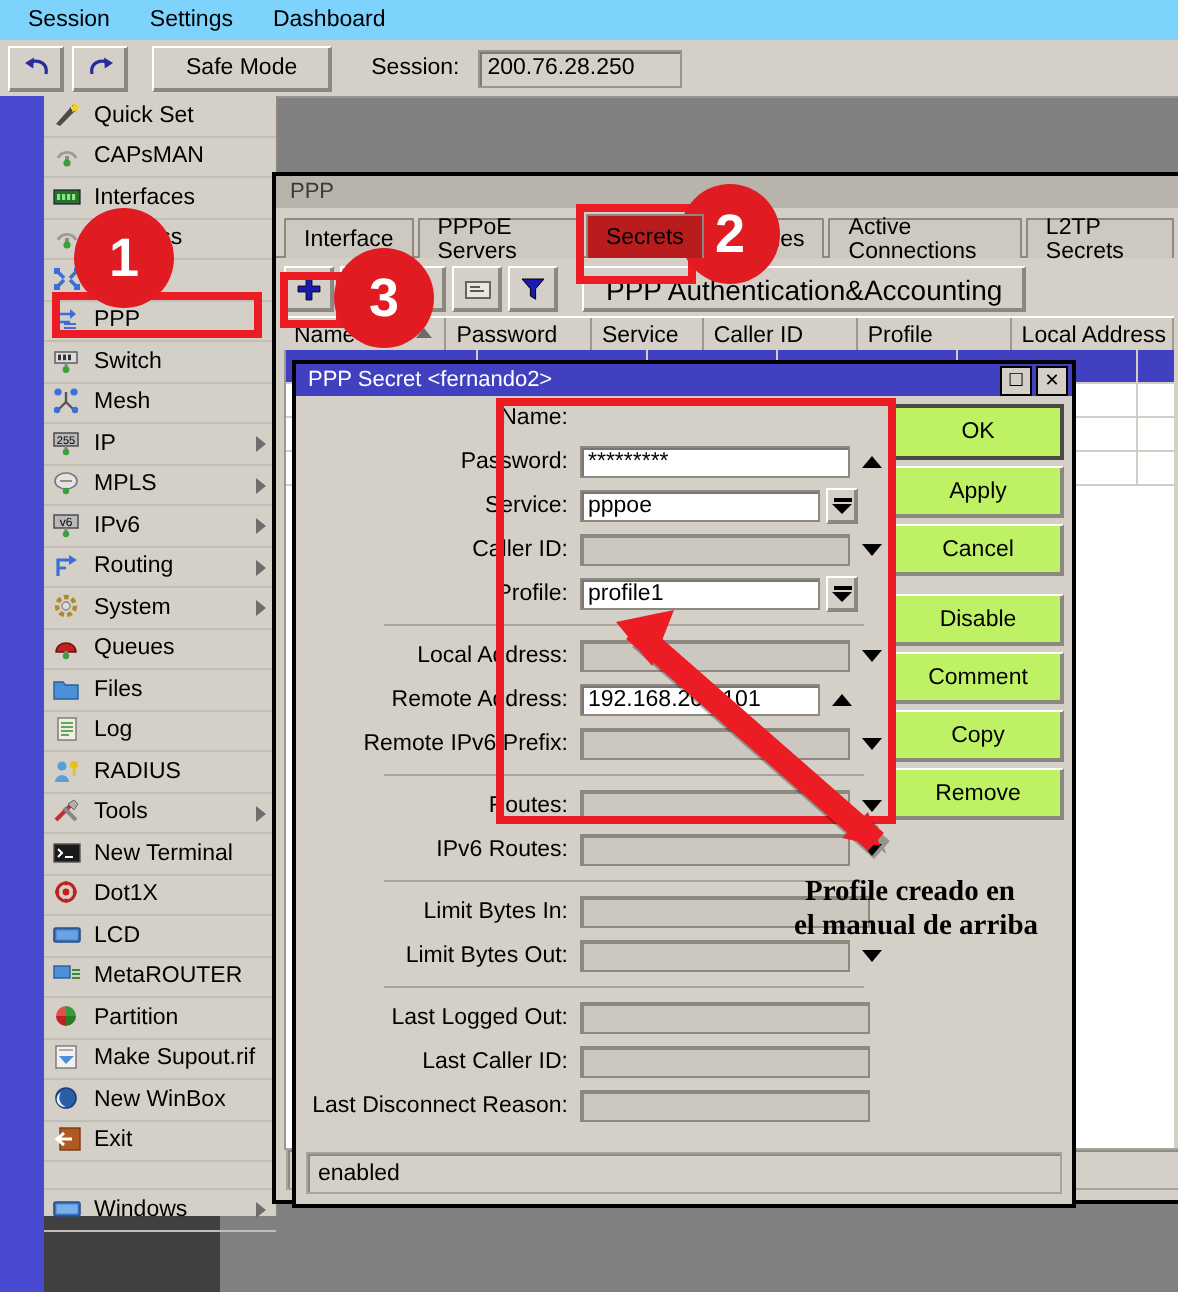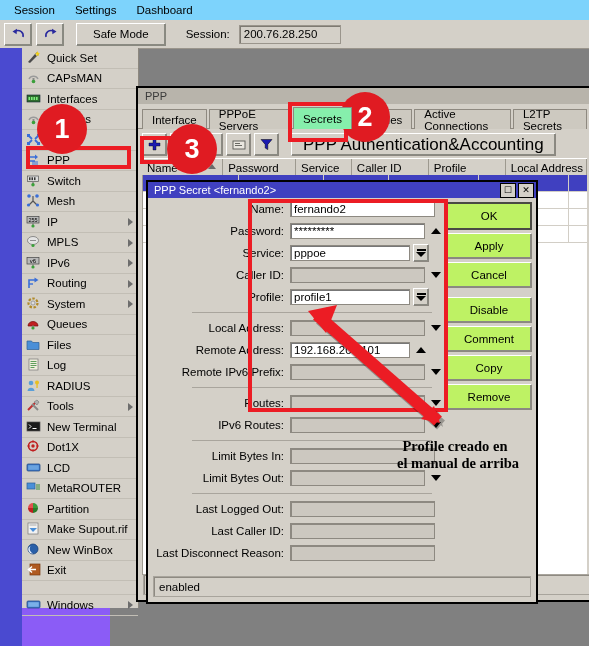--- a/index.html
+++ b/index.html
@@ -44,21 +44,21 @@
   .sessval{
     margin-left:5px;height:17px;min-width:92px;padding:0 4px;
     background:#d4d0c8;border:1px solid #9a958c;
     box-shadow:inset 1px 1px 0 #7e7a72;
     display:flex;align-items:center;font-size:11.5px;
   }
 
   
   .sidebar{
     position:absolute;left:0;top:48px;width:110px;height:598px;
-    background:#8b5cf6;
+    background:#404040;
   }
   .sidebar .stripe{position:absolute;left:0;top:0;width:22px;height:598px;background:#4a4ad0;}
   .menu{
     position:absolute;left:22px;top:0;width:116px;height:560px;
     background:#d4d0c8;border-right:1px solid #8d887f;
   }
   .mrow{
     height:19.5px;display:flex;align-items:center;
     border-bottom:1px solid #c2beb5;padding-left:4px;position:relative;
   }
@@ -83,37 +83,37 @@
   }
   .tabs{
     position:absolute;left:4px;top:19px;height:22px;display:flex;align-items:flex-end;
   }
   .tab{
     height:19px;padding:0 9px;margin-right:2px;background:#cdc9c0;
     border:1px solid #8e8980;border-bottom:none;
     display:flex;align-items:center;font-size:11.5px;color:#000;
     border-radius:1px 1px 0 0;
   }
-  .tab.active{background:#86efac;height:21px;border-color:#8e8980;position:relative;z-index:3;}
+  .tab.active{background:#b91c1c;height:21px;border-color:#8e8980;position:relative;z-index:3;}
   .tabline{position:absolute;left:0;top:40px;width:449px;height:1px;background:#8e8980;}
 
   .ppptools{
     position:absolute;left:4px;top:45px;height:23px;display:flex;align-items:center;gap:3px;
   }
   .ptb{
     width:23px;height:21px;background:#d4d0c8;
     border:1px solid #8b8780;border-top-color:#fff;border-left-color:#fff;
     box-shadow:inset -1px -1px 0 #8a8a82;
     display:flex;align-items:center;justify-content:center;
   }
   .pauth{
     height:21px;padding:0 11px;background:#d4d0c8;
     border:1px solid #8b8780;border-top-color:#fff;border-left-color:#fff;
     box-shadow:inset -1px -1px 0 #8a8a82;
-    display:flex;align-items:center;font-size:17px;margin-left:9px;
+    display:flex;align-items:center;font-size:14px;margin-left:9px;
   }
 
   
   .thead{
     position:absolute;left:4px;top:70px;width:445px;height:17px;
     background:#d4d0c8;display:flex;border-top:1px solid #fff;
   }
   .th{
     height:17px;border-right:1px solid #9d998f;display:flex;align-items:center;
     padding-left:5px;font-size:11.5px;position:relative;box-sizing:border-box;
@@ -557,21 +557,20 @@
     <div class="dlg-tb">
       <span>PPP Secret &lt;fernando2&gt;</span>
       <span class="sp"></span>
       <span class="wbtn">☐</span>
       <span class="wbtn">✕</span>
     </div>
 
     <div class="form" id="dlg-form">
         <div class="frow">
           <div class="flbl">Name:</div>
-          <div class="fin w145">fernando2</div>
         </div>
         <div class="frow">
           <div class="flbl">Password:</div>
           <div class="fin w135">*********</div>
           <span class="triU plaintri"></span>
         </div>
         <div class="frow">
           <div class="flbl">Service:</div>
           <div class="fin w120">pppoe</div>
           <div class="arrbtn">

